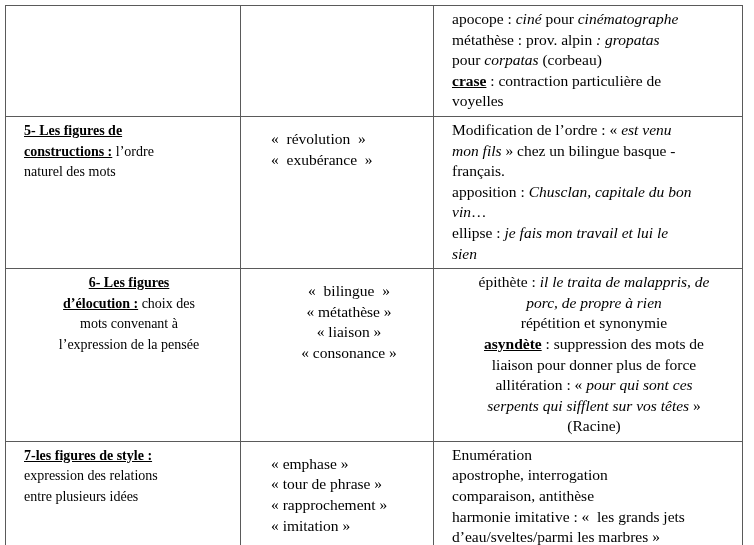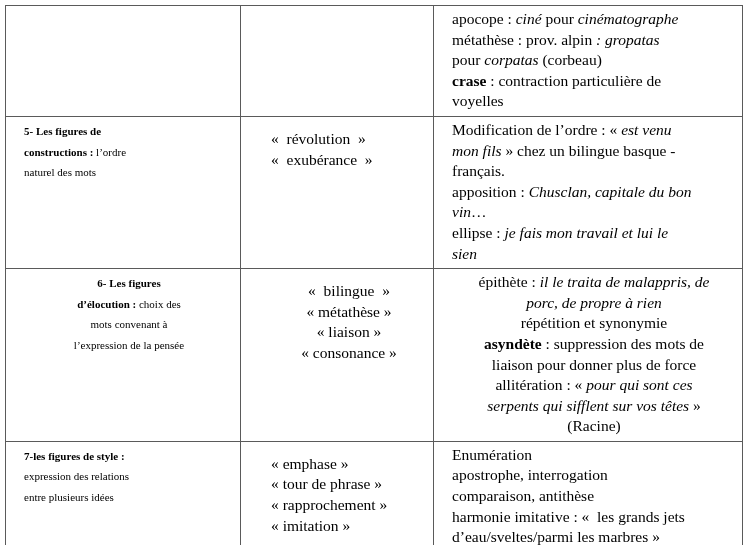--- a/index.html
+++ b/index.html
@@ -41,42 +41,42 @@
     background: #ffffff;
   }
 
   col.col-type    { width: 235px; }
   col.col-example { width: 193px; }
   col.col-detail  { width: 309px; }
 
   
   .cell-type {
     padding: 4px 6px 4px 18px;
-    font-size: 11px;
+    font-size: 14px;
     line-height: 20.6px;
   }
   .cell-example {
     padding: 4px 6px 4px 30px;
     font-size: 15.5px;
     line-height: 20.6px;
     margin-top: 8px;
   }
   .cell-detail {
     padding: 3px 6px 4px 18px;
     font-size: 15.5px;
     line-height: 20.6px;
   }
 
   
   .row-frag  td { height: 95px; }
   .row-5     td { height: 138px; }
   .row-6     td { height: 162px; text-align: center; }
   .row-7     td { height: 116px; }
 
-  .b  { font-weight: bold; }
+  .b  { font-weight: bold; text-decoration: underline; }
   .i  { font-style: italic; }
 
   .line { display: block; white-space: pre-wrap; }
 </style>
 </head>
 <body>
 
 <div class="page">
 
   <table class="figures-table">

